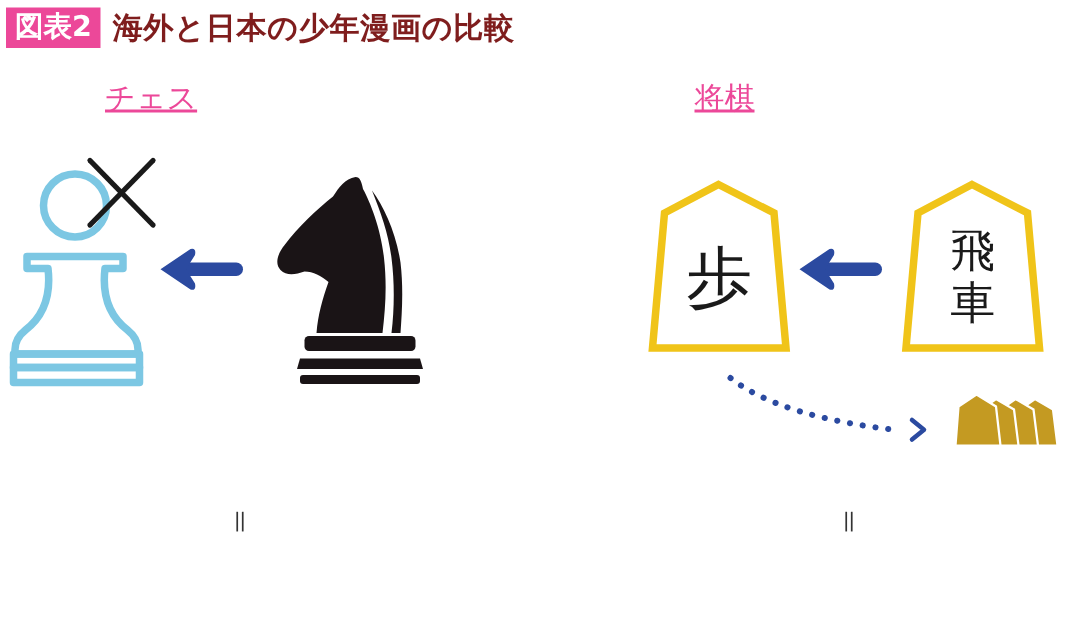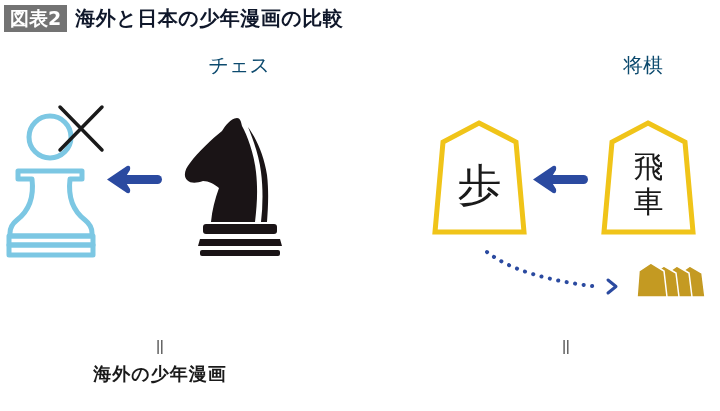--- a/index.html
+++ b/index.html
@@ -3,26 +3,26 @@
 <meta charset="utf-8">
 <style>
   html, body { margin: 0; padding: 0; background: #ffffff; }
   body {
     width: 720px; height: 411px; position: relative; overflow: hidden;
     font-family: "DejaVu Sans", "Liberation Sans", sans-serif;
     color: #1a1a1a;
   }
   .title-row { position: absolute; left: 4px; top: 4px; height: 28px; display: flex; align-items: center; }
   .fig-tag {
-    background: #737373; color: #fff; font-weight: bold; font-size: 19px;
+    background: #ec4899; color: #fff; font-weight: bold; font-size: 19px;
     padding: 2px 6px 3px 6px; line-height: 22px; letter-spacing: 0px;
   }
-  .fig-title { margin-left: 8px; font-size: 20px; font-weight: bold; color: #0f172a; letter-spacing: 0.5px; }
+  .fig-title { margin-left: 8px; font-size: 20px; font-weight: bold; color: #7f1d1d; letter-spacing: 0.5px; }
 
-  .section-head { position: absolute; top: 52px; font-size: 20px; color: #0c4a6e; text-align: right; width: 200px; }
+  .section-head { position: absolute; top: 52px; font-size: 20px; color: #ec4899; text-align: left; width: 200px; text-decoration: underline; }
   .section-head.chess { left: 70px; }
   .section-head.shogi { left: 463px; }
 
   .svg-layer { position: absolute; left: 0; top: 0; width: 720px; height: 411px; }
 
   .caption { position: absolute; width: 300px; text-align: center; }
   .caption .desc { font-size: 16px; color: #333; letter-spacing: 1px; height: 22px; }
   .caption .eq { font-size: 14px; color: #333; margin-top: 8px; height: 18px; font-family: "Liberation Sans", sans-serif; }
   .caption .label { font-size: 18px; font-weight: bold; color: #1a1a1a; margin-top: 6px; letter-spacing: 1px; }
   .caption.left { left: 10px; top: 330px; }
@@ -113,18 +113,17 @@
   <g fill="#c49a22" stroke="#ffffff" stroke-width="1.5" stroke-linejoin="miter">
     <path d="M 690 266 L 702 273 L 705 297 L 678 297 L 680 273 Z"></path>
     <path d="M 677 266 L 689 273 L 692 297 L 665 297 L 667 273 Z"></path>
     <path d="M 664 266 L 676 273 L 679 297 L 652 297 L 654 273 Z"></path>
     <path d="M 651 263 L 664 271 L 667 297 L 637 297 L 639 271 Z"></path>
   </g>
 </svg>
 
 <div class="caption left">
   <div class="eq">||</div>
-  <div class="label">海外の少年漫画</div>
 </div>
 
 <div class="caption right">
   <div class="eq">||</div>
 </div>
 
 </body></html>

